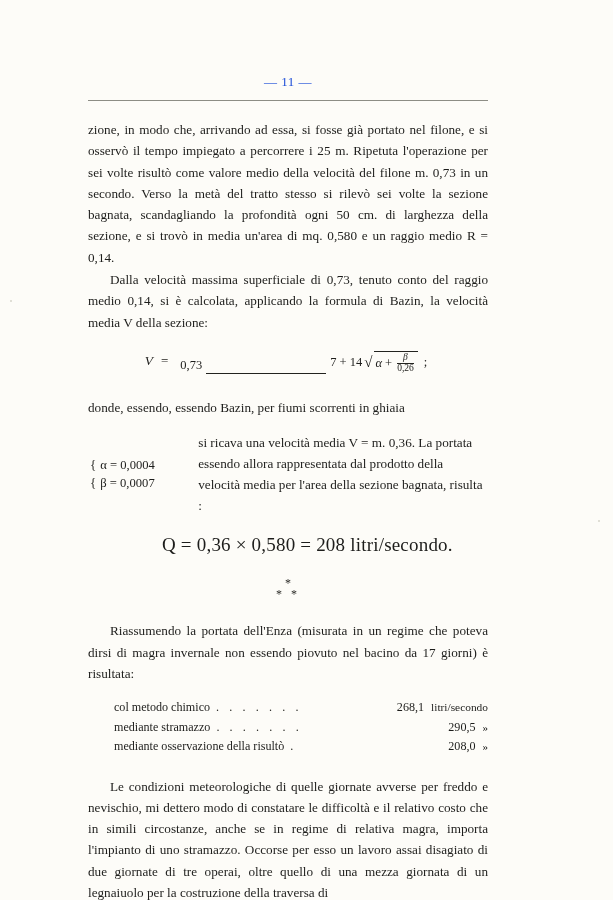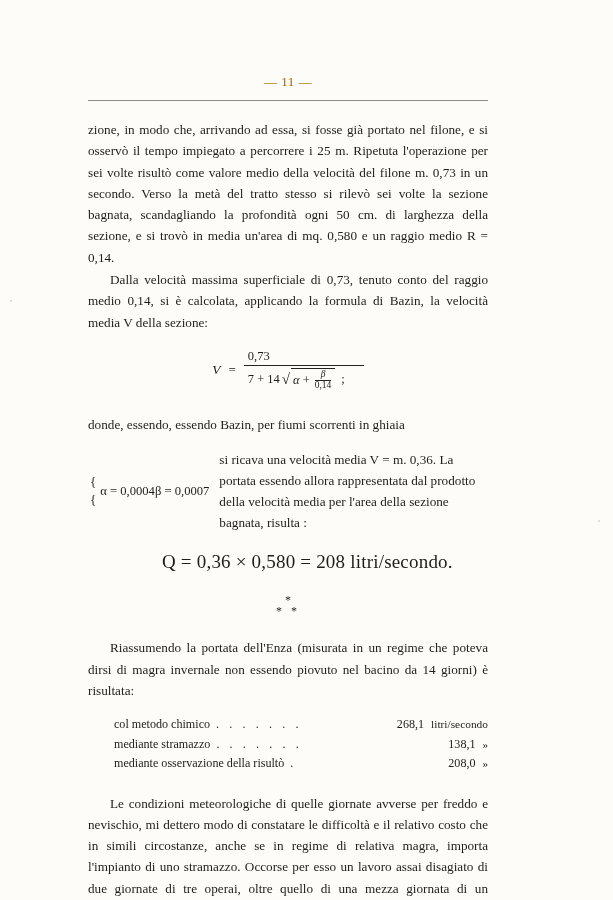--- a/index.html
+++ b/index.html
@@ -19,21 +19,21 @@
   .page-inner {
     position: absolute;
     left: 88px;
     top: 74px;
     width: 400px;
   }
   .folio {
     text-align: center;
     font-size: 13px;
     letter-spacing: 0.5px;
-    color: #a16207;
+    color: #1d4ed8;
     margin: 0 0 10px 0;
   }
   .rule {
     border: 0;
     border-top: 1px solid #8d8d85;
     margin: 0 0 18px 0;
     width: 100%;
   }
   p.body {
     margin: 0 0 0 0;
@@ -58,22 +58,22 @@
     font-size: 13px;
   }
   .fm-lhs {
     font-style: italic;
     margin-right: 8px;
     font-size: 13.5px;
   }
   .fm-eq { margin-right: 8px; }
   .frac {
     display: inline-flex;
-    flex-direction: column;
-    align-items: flex-start;
+    flex-direction: row;
+    align-items: flex-end;
     vertical-align: middle;
   }
   .frac .num {
     padding: 0 4px 1px 4px;
     font-size: 12.5px;
   }
   .frac .bar {
     border-top: 1px solid #23231f;
     width: 100%;
     min-width: 120px;
@@ -130,21 +130,21 @@
     margin-right: 4px;
     font-size: 13px;
     display: flex;
     flex-direction: column;
     line-height: 18px;
     color: #2a2a26;
     padding-left: 2px;
   }
   .consts-list {
     display: flex;
-    flex-direction: row;
+    flex-direction: column;
     line-height: 18px;
     font-size: 12.6px;
     margin-right: 10px;
     min-width: 88px;
   }
   .consts-tail {
     flex: 1;
     font-size: 13.2px;
   }
 
@@ -226,21 +226,21 @@
         <span class="den">
           <span>7 + 14</span>
           <span class="radical">
             <span class="sign">√</span>
             <span class="under">
               <span class="it">α</span>
               <span style="padding:0 3px;">+</span>
               <span class="smallfrac">
                 <span class="it">β</span>
                 <span class="bar2"></span>
-                <span>0,14</span>
+                <span>0,26</span>
               </span>
             </span>
           </span>
           <span class="trail">;</span>
         </span>
       </span>
     </div>
 
     <div class="gap-md"></div>
 
@@ -258,35 +258,35 @@
       <span class="consts-tail">si ricava una velocità media V = m. 0,36. La portata essendo allora rappresentata dal prodotto della velocità media per l'area della sezione bagnata, risulta :</span>
     </div>
 
     <div class="formula-q">Q = 0,36 × 0,580 = 208 litri/secondo.</div>
 
     <div class="asterism">
       <span class="top">*</span>
       <span class="bottom">* *</span>
     </div>
 
-    <p class="body indent">Riassumendo la portata dell'Enza (misurata in un regime che poteva dirsi di magra invernale non essendo piovuto nel bacino da 14 giorni) è risultata:</p>
+    <p class="body indent">Riassumendo la portata dell'Enza (misurata in un regime che poteva dirsi di magra invernale non essendo piovuto nel bacino da 17 giorni) è risultata:</p>
 
     <div class="results">
       <div class="results-row">
         <span class="r-label">col metodo chimico</span>
         <span class="r-dots">. . . . . . .</span>
         <span class="r-spacer"></span>
         <span class="r-val">268,1</span>
         <span class="r-unit">litri/secondo</span>
       </div>
       <div class="results-row">
         <span class="r-label">mediante stramazzo</span>
         <span class="r-dots">. . . . . . .</span>
         <span class="r-spacer"></span>
-        <span class="r-val">138,1</span>
+        <span class="r-val">290,5</span>
         <span class="r-unit tiny">»</span>
       </div>
       <div class="results-row">
         <span class="r-label">mediante osservazione della risultò</span>
         <span class="r-dots">.</span>
         <span class="r-spacer"></span>
         <span class="r-val">208,0</span>
         <span class="r-unit tiny">»</span>
       </div>
     </div>

